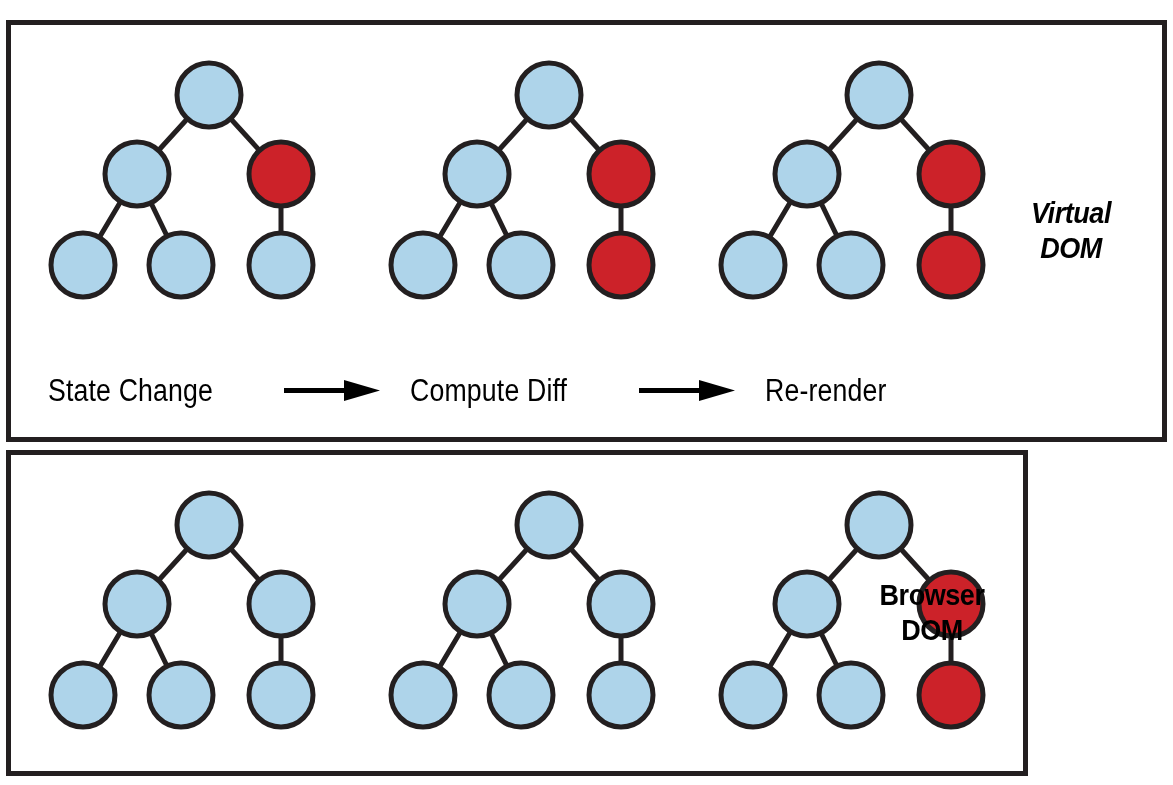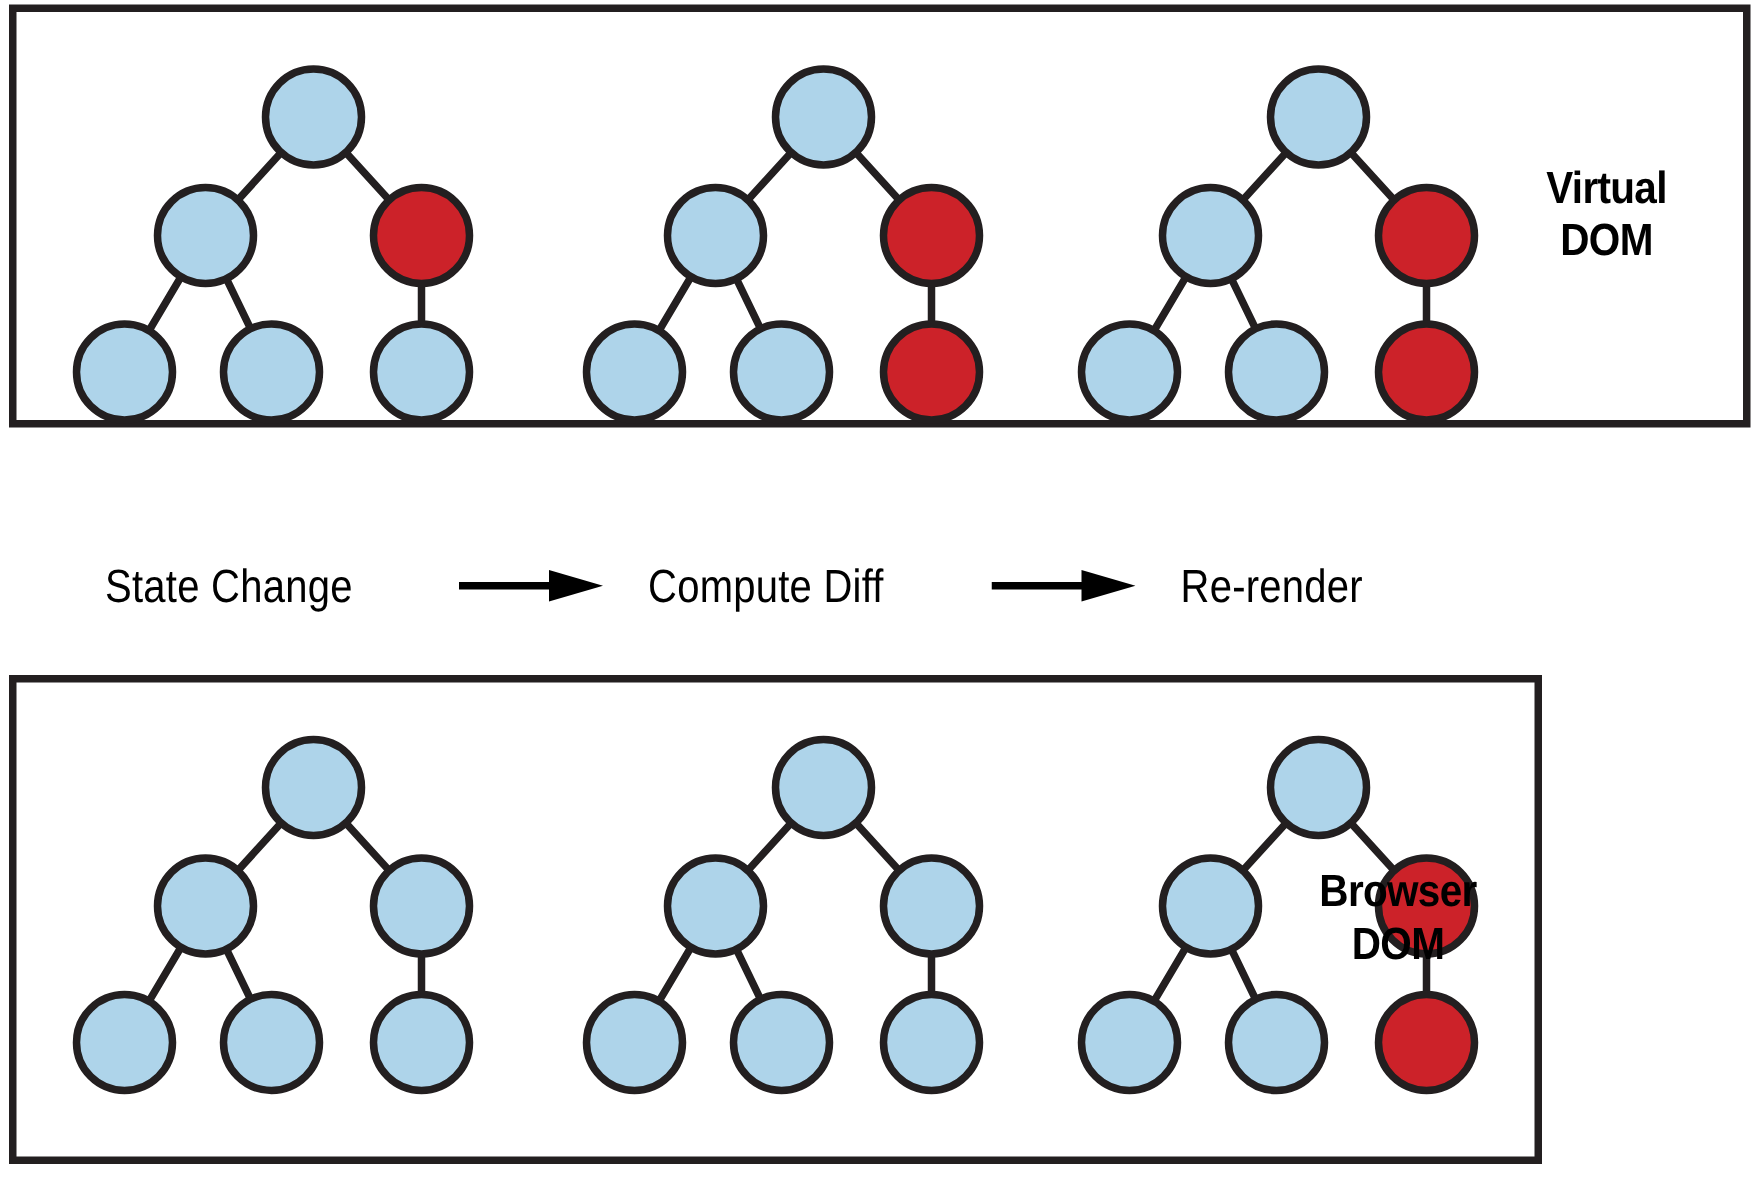--- a/index.html
+++ b/index.html
@@ -24,23 +24,24 @@
   }
   
   .panel {
     position: absolute;
     box-sizing: border-box;
     border: 5px solid #231f20;
     background: #ffffff;
   }
   #panel-virtual-dom {
     left: 6px;
-    top: 3px;
+    top: 20px;
     width: 1161px;
-    height: 282px;
+    height: 422px;
+    font-style: italic;
   }
   #panel-browser-dom {
     left: 6px;
     top: 450px;
     width: 1022px;
     height: 326px;
   }
   .panel-label {
     position: absolute;
     right: 16px;
@@ -74,21 +75,21 @@
   
   #flow-row {
     position: absolute;
     left: 0;
     top: 332px;
     width: 947px;
     height: 118px;
     display: flex;
     align-items: center;
     justify-content: flex-start;
-    padding-left: 70px;
+    padding-left: 48px;
     box-sizing: border-box;
   }
   .flow-step {
     font-size: 31px;
     color: #000000;
     white-space: nowrap;
     font-family: "Liberation Sans", sans-serif;
     transform: scaleX(0.86);
     transform-origin: left center;
     letter-spacing: 0.2px;

